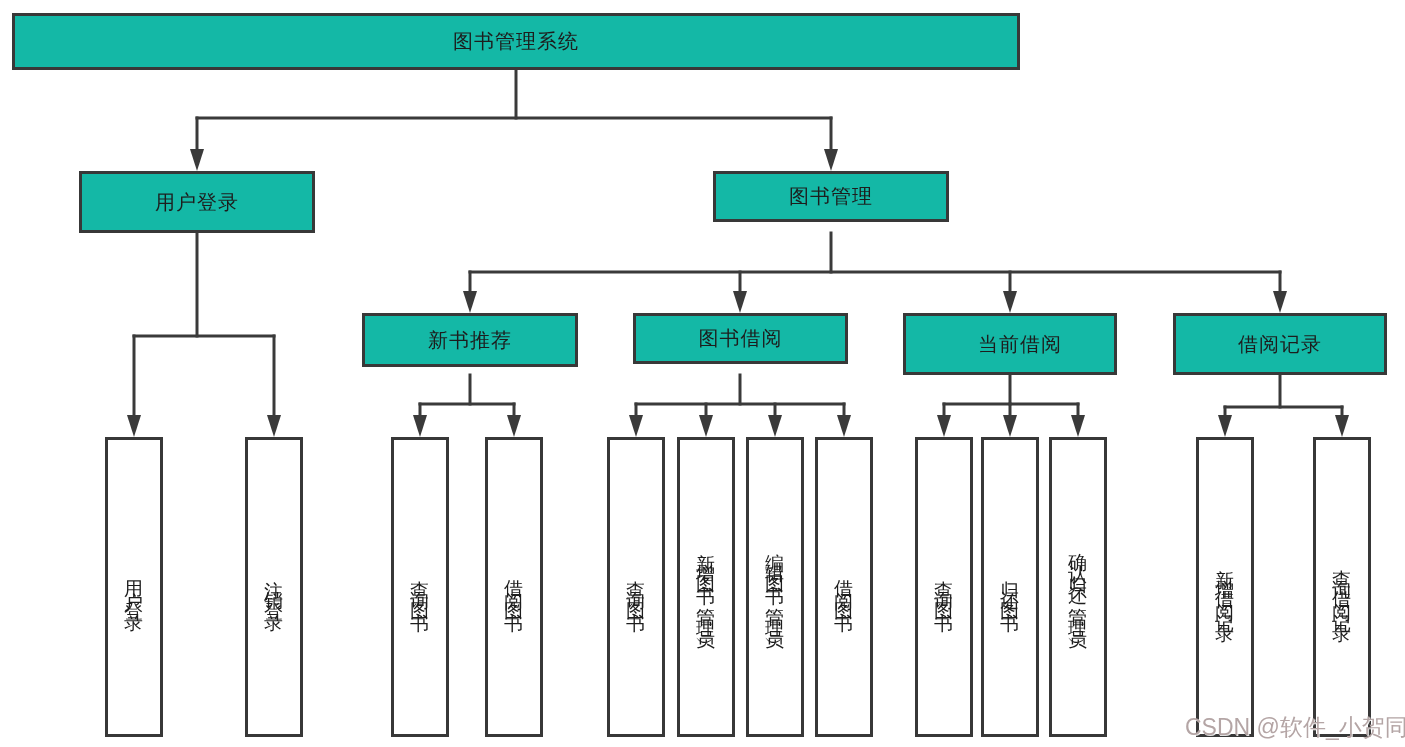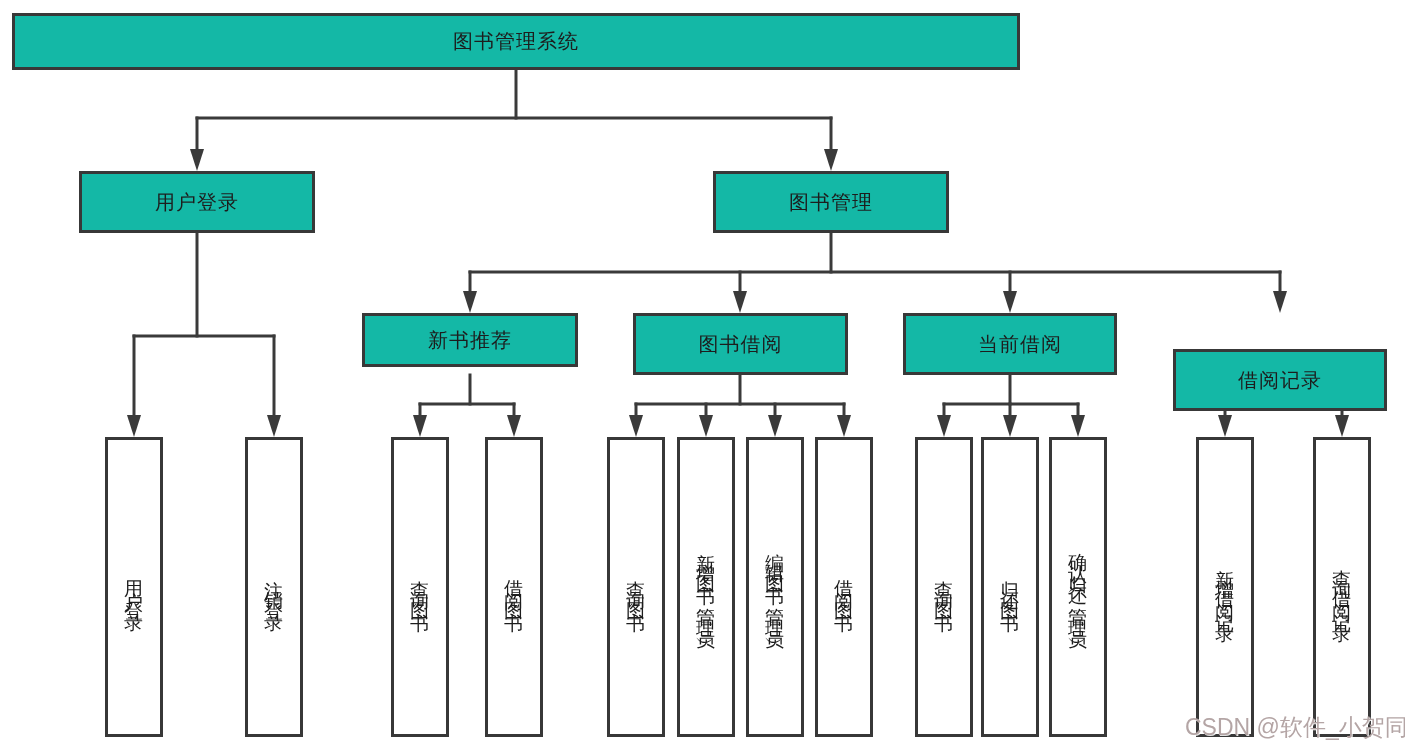--- a/index.html
+++ b/index.html
@@ -100,26 +100,26 @@
       <polygon points="1010,437 1003,415 1017,415"></polygon>
       <polygon points="1078,437 1071,415 1085,415"></polygon>
       <polygon points="1225,437 1218,415 1232,415"></polygon>
       <polygon points="1342,437 1335,415 1349,415"></polygon>
     </g>
   </svg>
 
   <div class="box" style="left:12px;top:13px;width:1008px;height:57px;">图书管理系统</div>
 
   <div class="box" style="left:79px;top:171px;width:236px;height:62px;">用户登录</div>
-  <div class="box" style="left:713px;top:171px;width:236px;height:62px;">图书管理</div>
+  <div class="box" style="left:713px;top:171px;width:236px;height:51px;">图书管理</div>
 
   <div class="box" style="left:362px;top:313px;width:216px;height:54px;">新书推荐</div>
-  <div class="box" style="left:633px;top:313px;width:215px;height:62px;">图书借阅</div>
+  <div class="box" style="left:633px;top:313px;width:215px;height:51px;">图书借阅</div>
   <div class="box" style="left:903px;top:313px;width:214px;height:62px;padding-left:20px;">当前借阅</div>
-  <div class="box" style="left:1173px;top:313px;width:214px;height:62px;margin-top:36px;">借阅记录</div>
+  <div class="box" style="left:1173px;top:313px;width:214px;height:62px;">借阅记录</div>
 
   <div class="vbox" style="left:105px;">用户登录</div>
   <div class="vbox" style="left:245px;">注销登录</div>
 
   <div class="vbox" style="left:391px;">查询图书</div>
   <div class="vbox" style="left:485px;">借阅图书</div>
 
   <div class="vbox" style="left:607px;">查询图书</div>
   <div class="vbox" style="left:677px;">新增图书（管理员）</div>
   <div class="vbox" style="left:746px;">编辑图书（管理员）</div>

